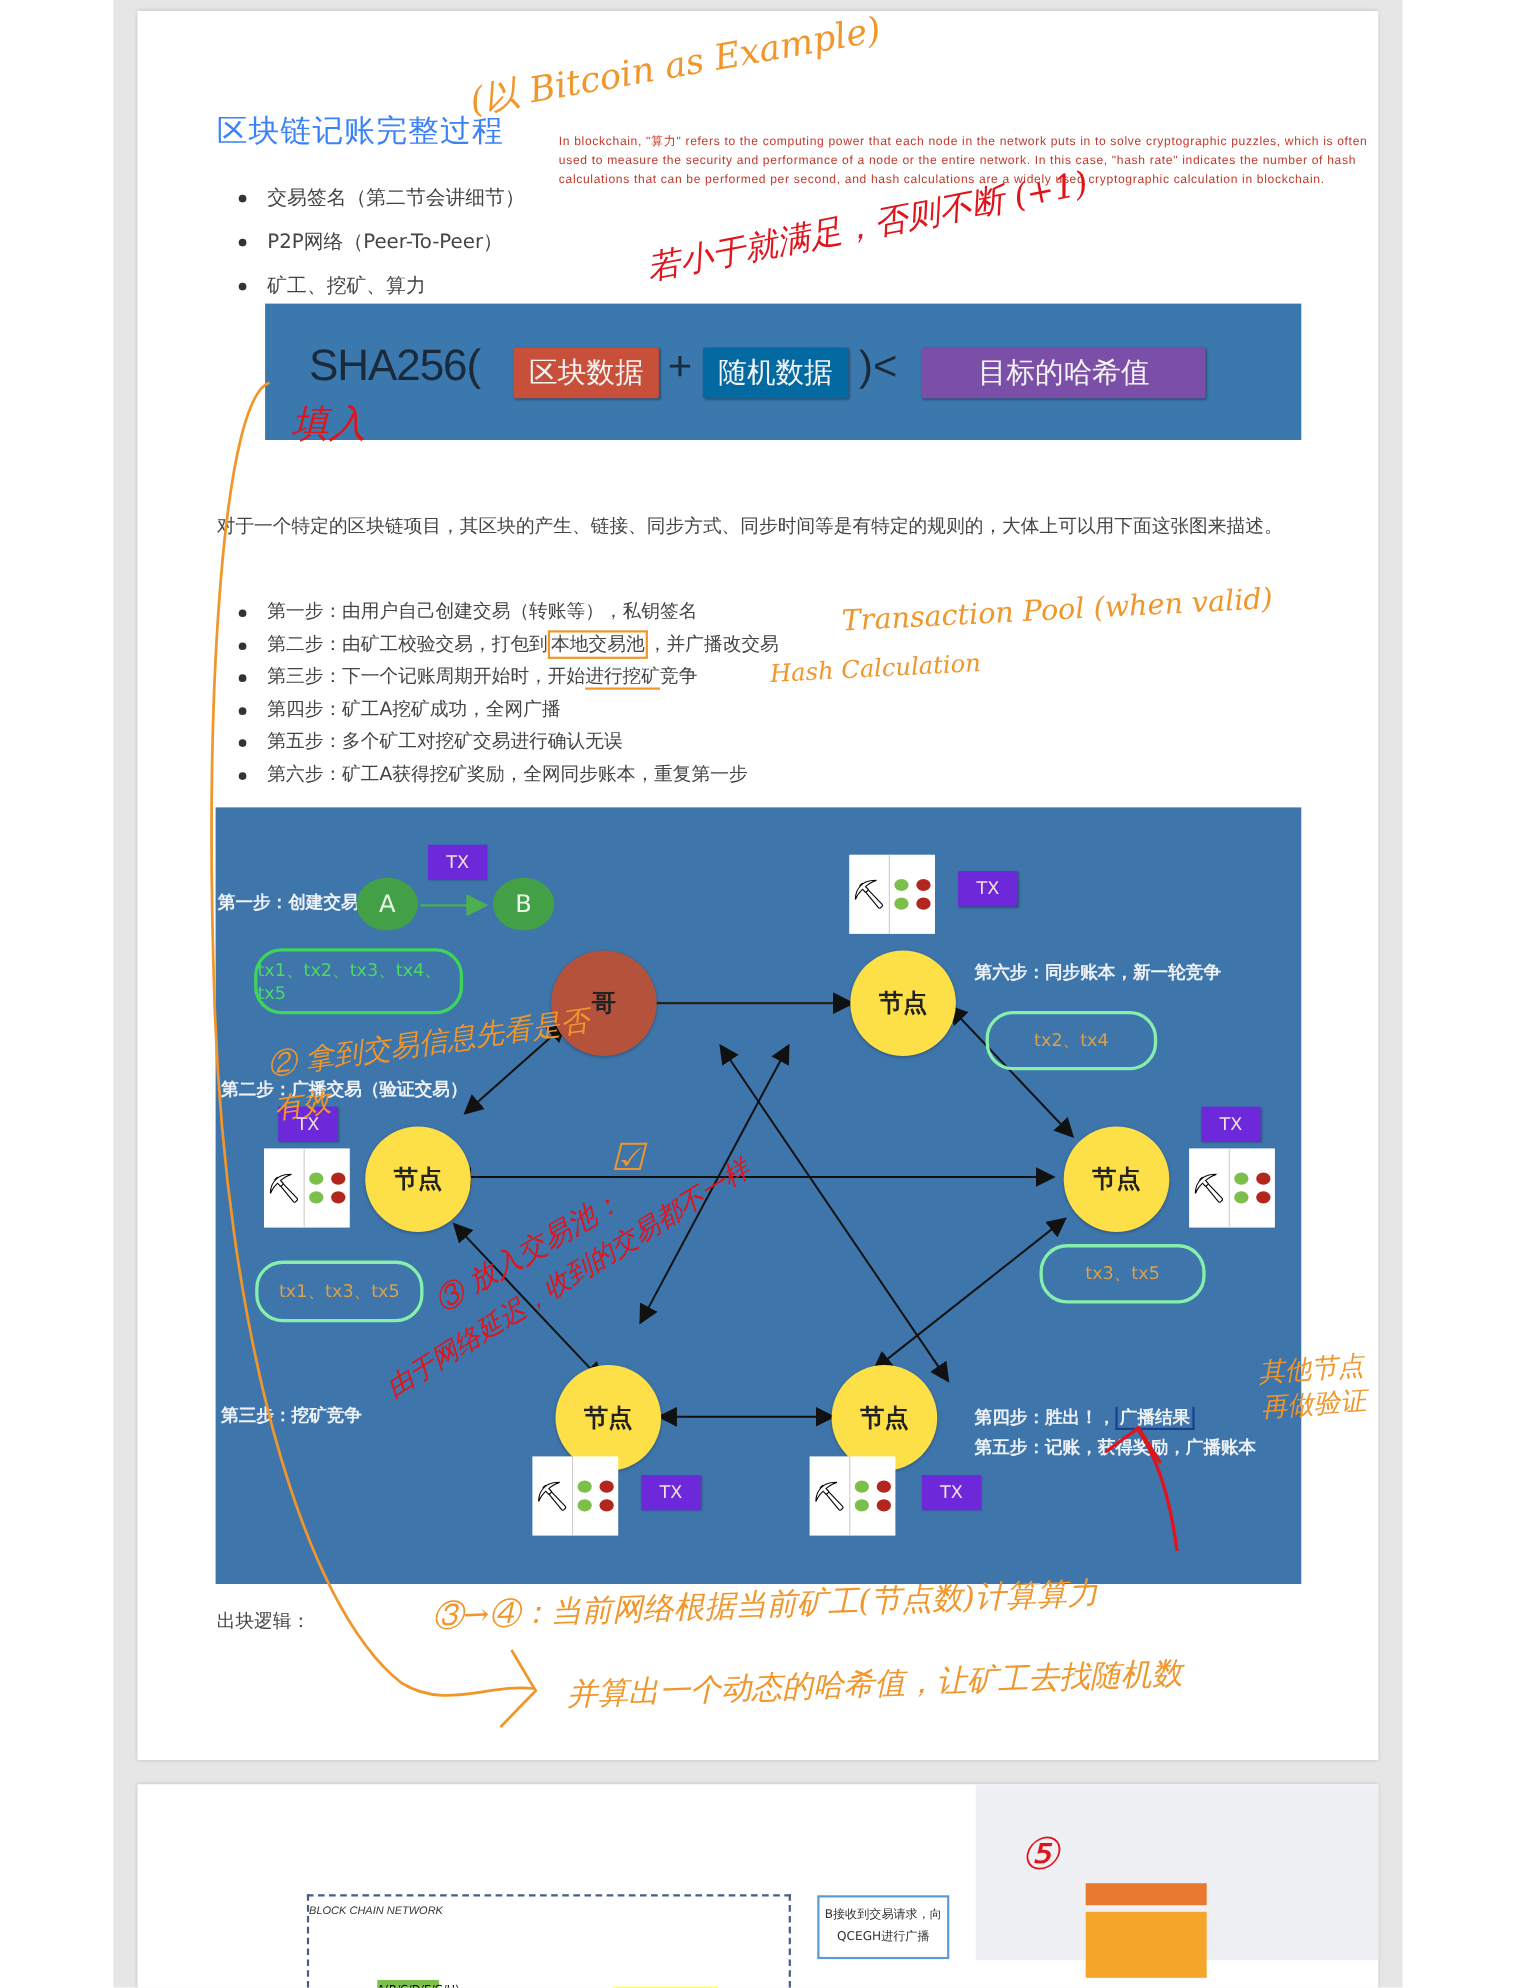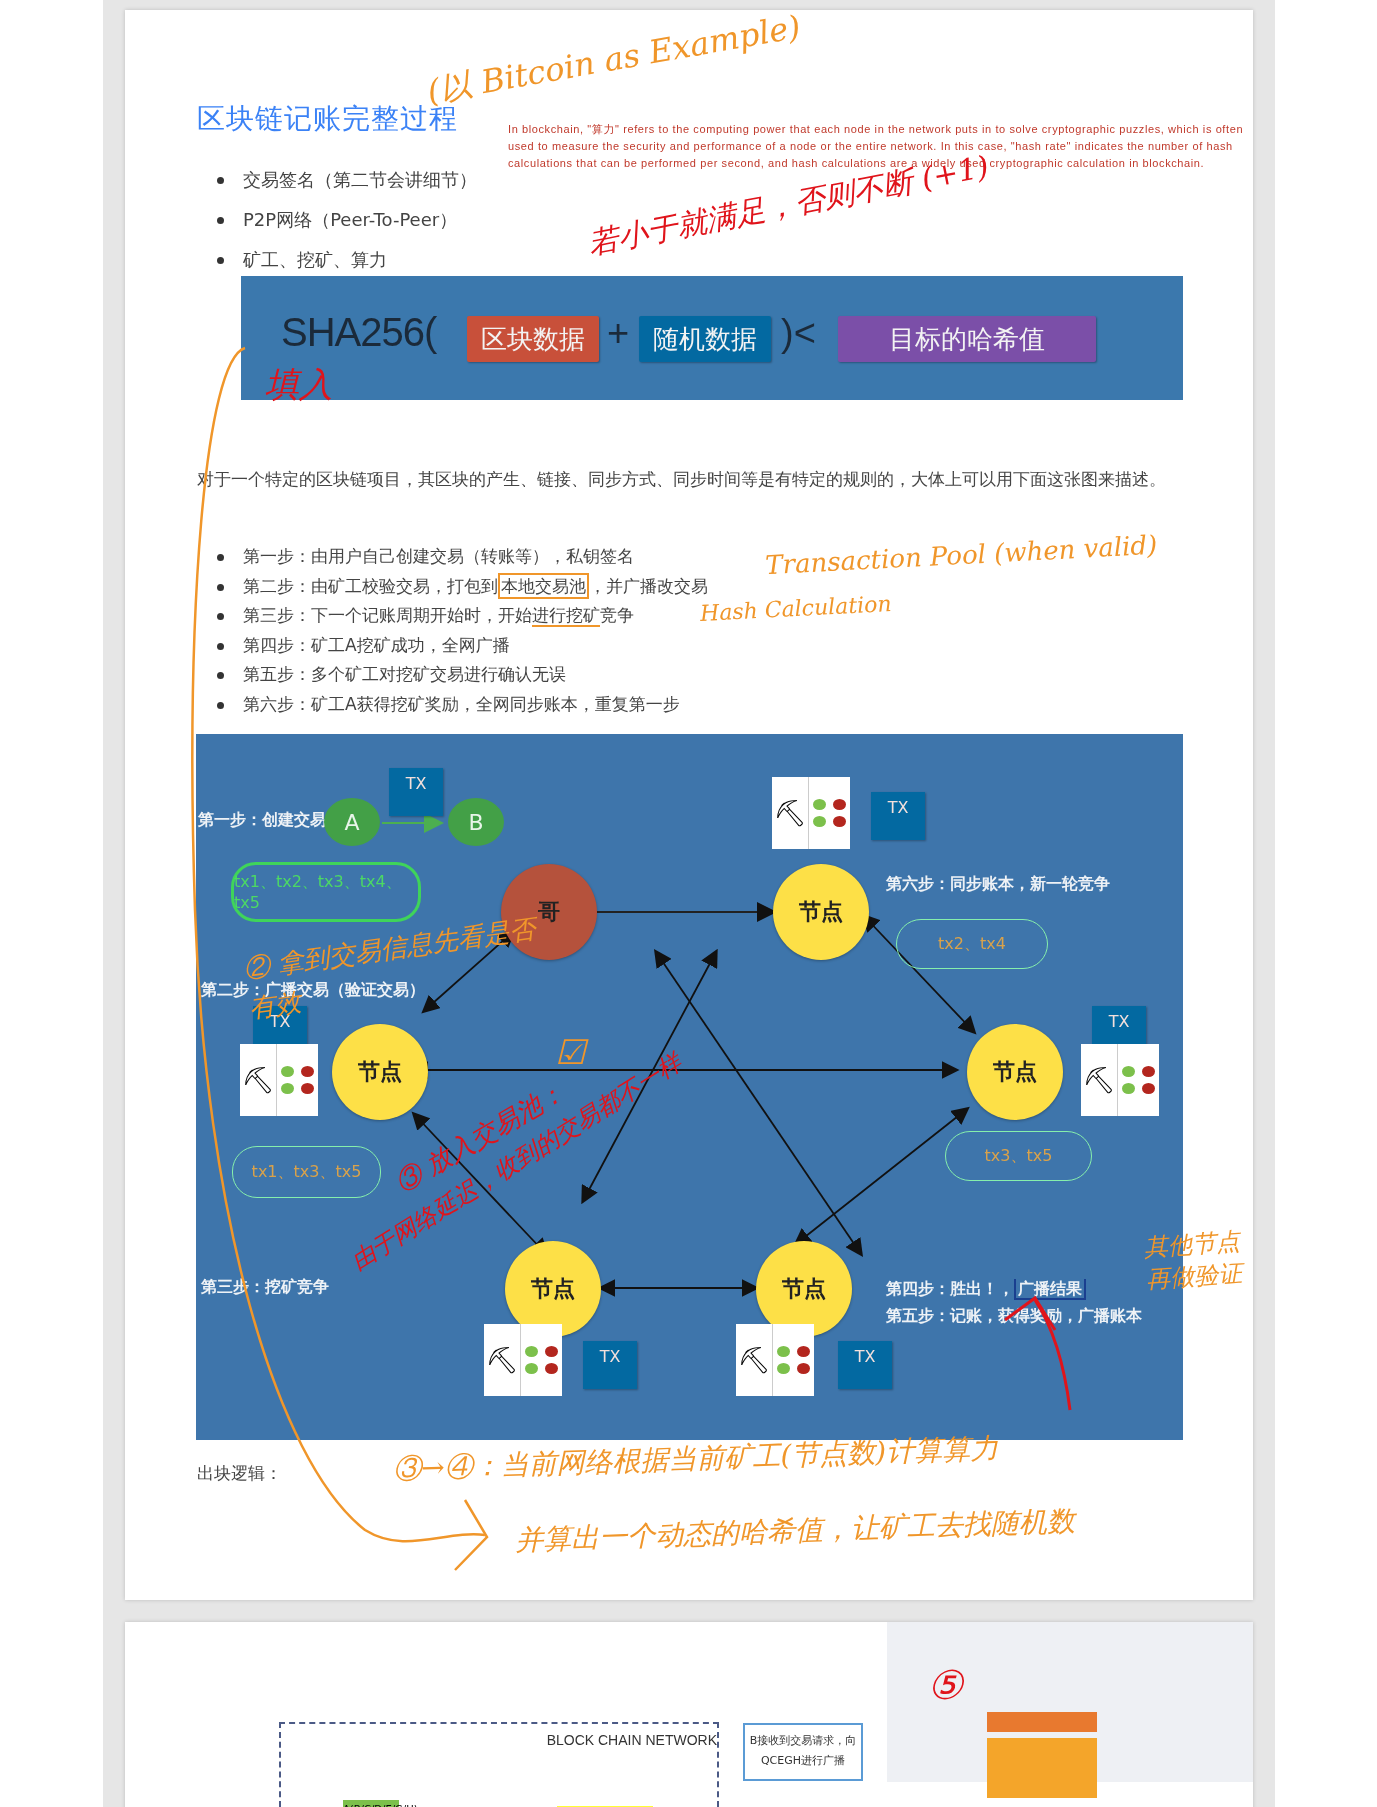--- a/index.html
+++ b/index.html
@@ -48,38 +48,38 @@
   .steps li::before { content: ""; position: absolute; left: 0; top: 12px; width: 7px; height: 7px; border-radius: 50%; background: #333; }
   .hl-box { display: inline-block; border: 2px solid #f0962a; padding: 0 1px; line-height: 22px; }
   .ul-orange { border-bottom: 2px solid #f0962a; }
 
   .diagram { left: 71px; top: 724px; width: 987px; height: 706px; background: #3e75ab; }
   .d-label { position: absolute; color: #eef2f6; font-size: 16px; font-weight: bold; white-space: nowrap; }
   .circle { position: absolute; border-radius: 50%; display: flex; align-items: center; justify-content: center; font-weight: bold; color: #222; }
   .node { width: 96px; height: 96px; background: #fde047; font-size: 22px; box-shadow: 0 1px 3px rgba(0,0,0,0.3); }
   .node.red { background: #b5523c; }
   .ab { width: 56px; height: 48px; background: #43a047; color: #e8f5e9; font-weight: normal; font-size: 22px; }
-  .tx { position: absolute; width: 54px; height: 48px; line-height: 32px; background: #0369a1; color: #f3e0dc; font-size: 16px; text-align: center; box-shadow: 1px 1px 2px rgba(0,0,0,0.3); }
+  .tx { position: absolute; width: 54px; height: 32px; line-height: 32px; background: #6d28d9; color: #f3e0dc; font-size: 16px; text-align: center; box-shadow: 1px 1px 2px rgba(0,0,0,0.3); }
   .miner { position: absolute; width: 78px; height: 72px; background: #fff; display: flex; }
   .miner .fig { width: 36px; border-right: 1px solid #ccc; display: flex; align-items: center; justify-content: center; font-size: 26px; }
   .miner .coins { flex: 1; display: grid; grid-template-columns: 1fr 1fr; align-content: center; justify-items: center; row-gap: 6px; }
   .coin { width: 13px; height: 11px; border-radius: 50%; }
   .coin.g { background: #7cc04b; }
   .coin.r { background: #b3261e; }
   .txbox { position: absolute; font-size: 16px; display: flex; align-items: center; justify-content: center; border-radius: 25px; }
   .txbox.green { border: 3px solid #3fd45a; color: #4cd964; }
-  .txbox.orange { border: 1px solid #86efac; color: #d9a24b; text-align: center; }
+  .txbox.orange { border: 3px solid #86efac; color: #d9a24b; text-align: center; }
 
   .hand-orange { color: #f0962a; font-family: "DejaVu Serif", serif; font-style: italic; }
   .hand-red { color: #e0141b; font-family: "DejaVu Serif", serif; font-style: italic; }
 
   .below-label { left: 72px; top: 1452px; font-size: 17px; color: #444; }
 
   .bc-net { left: 154px; top: 100px; width: 436px; height: 160px; border: 2px dashed #4b5a86; }
-  .bc-title { position: absolute; left: 0; right: 0; top: 8px; text-align: right; font-size: 14px; color: #333; font-family: "Liberation Sans", sans-serif; }
+  .bc-title { position: absolute; left: 0; right: 0; top: 8px; text-align: left; font-size: 10px; color: #333; font-family: "Liberation Sans", sans-serif; font-style: italic; }
   .bc-side { left: 618px; top: 101px; width: 120px; height: 58px; border: 2px solid #5b9bd5; font-size: 11px; color: #333; text-align: center; padding-top: 6px; box-sizing: border-box; line-height: 20px; }
   .thumb { left: 762px; top: 0; width: 366px; height: 160px; background: #eef0f4; }
 </style>
 </head>
 <body>
 
 <div class="gutter"></div>
 
 <div class="page page1">
 

